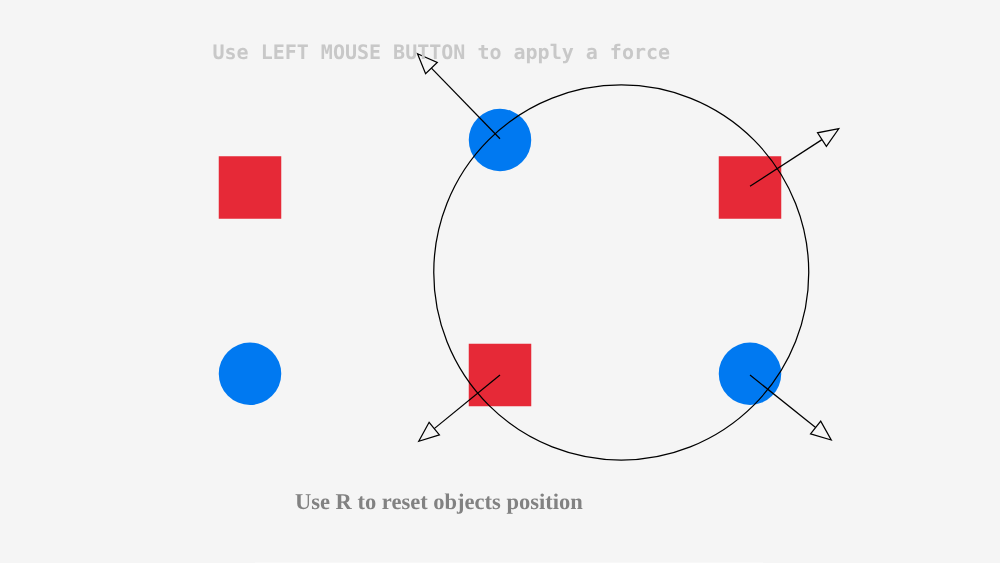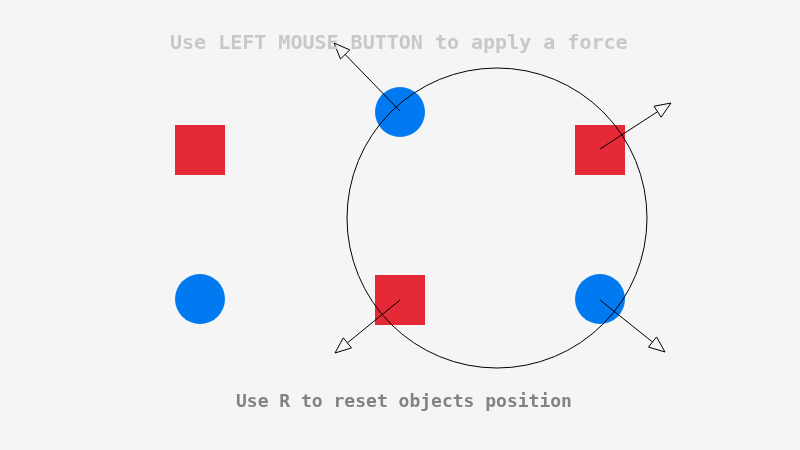--- a/index.html
+++ b/index.html
@@ -22,28 +22,29 @@
   .hint {
     position: absolute;
     white-space: pre;
     font-weight: bold;
     letter-spacing: 0;
     line-height: 20px;
   }
   .hint-top {
     left: 170px;
     top: 32px;
-    font-size: 20px;
+    font-size: 16px;
     color: #c8c8c8;
   }
   .hint-bottom {
     left: 236px;
     top: 391px;
     font-size: 18px;
     color: #828282;
+    font-family: Liberation Serif, serif;
   }
 </style>
 </head>
 <body>
 
 <div class="stage">
   <svg class="scene-svg" width="800" height="450" viewBox="0 0 800 450">
       <rect x="175" y="125" width="50" height="50" fill="#e62937"></rect>
       <rect x="575" y="125" width="50" height="50" fill="#e62937"></rect>
       <rect x="375" y="275" width="50" height="50" fill="#e62937"></rect>

